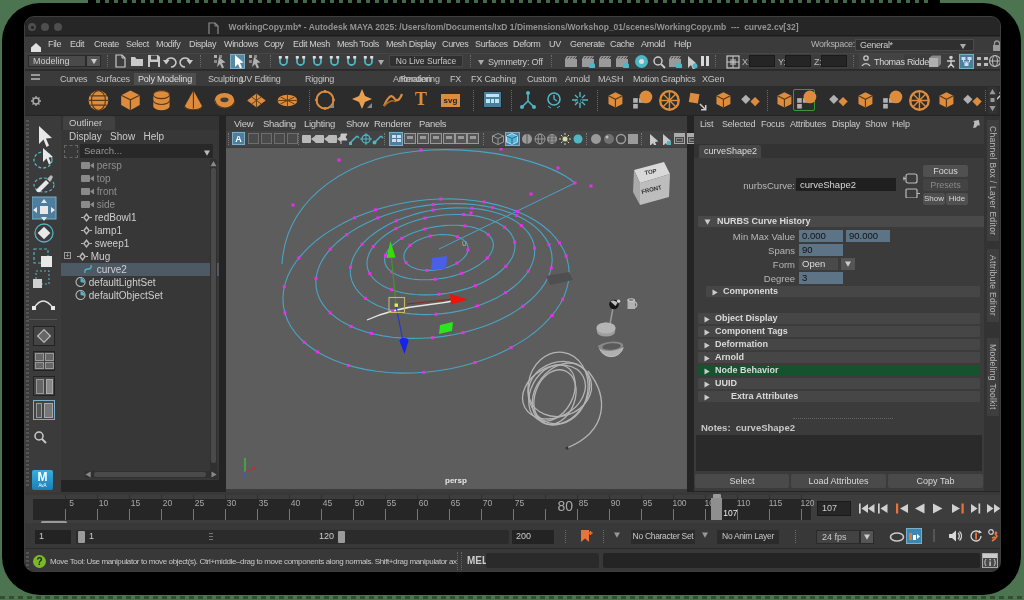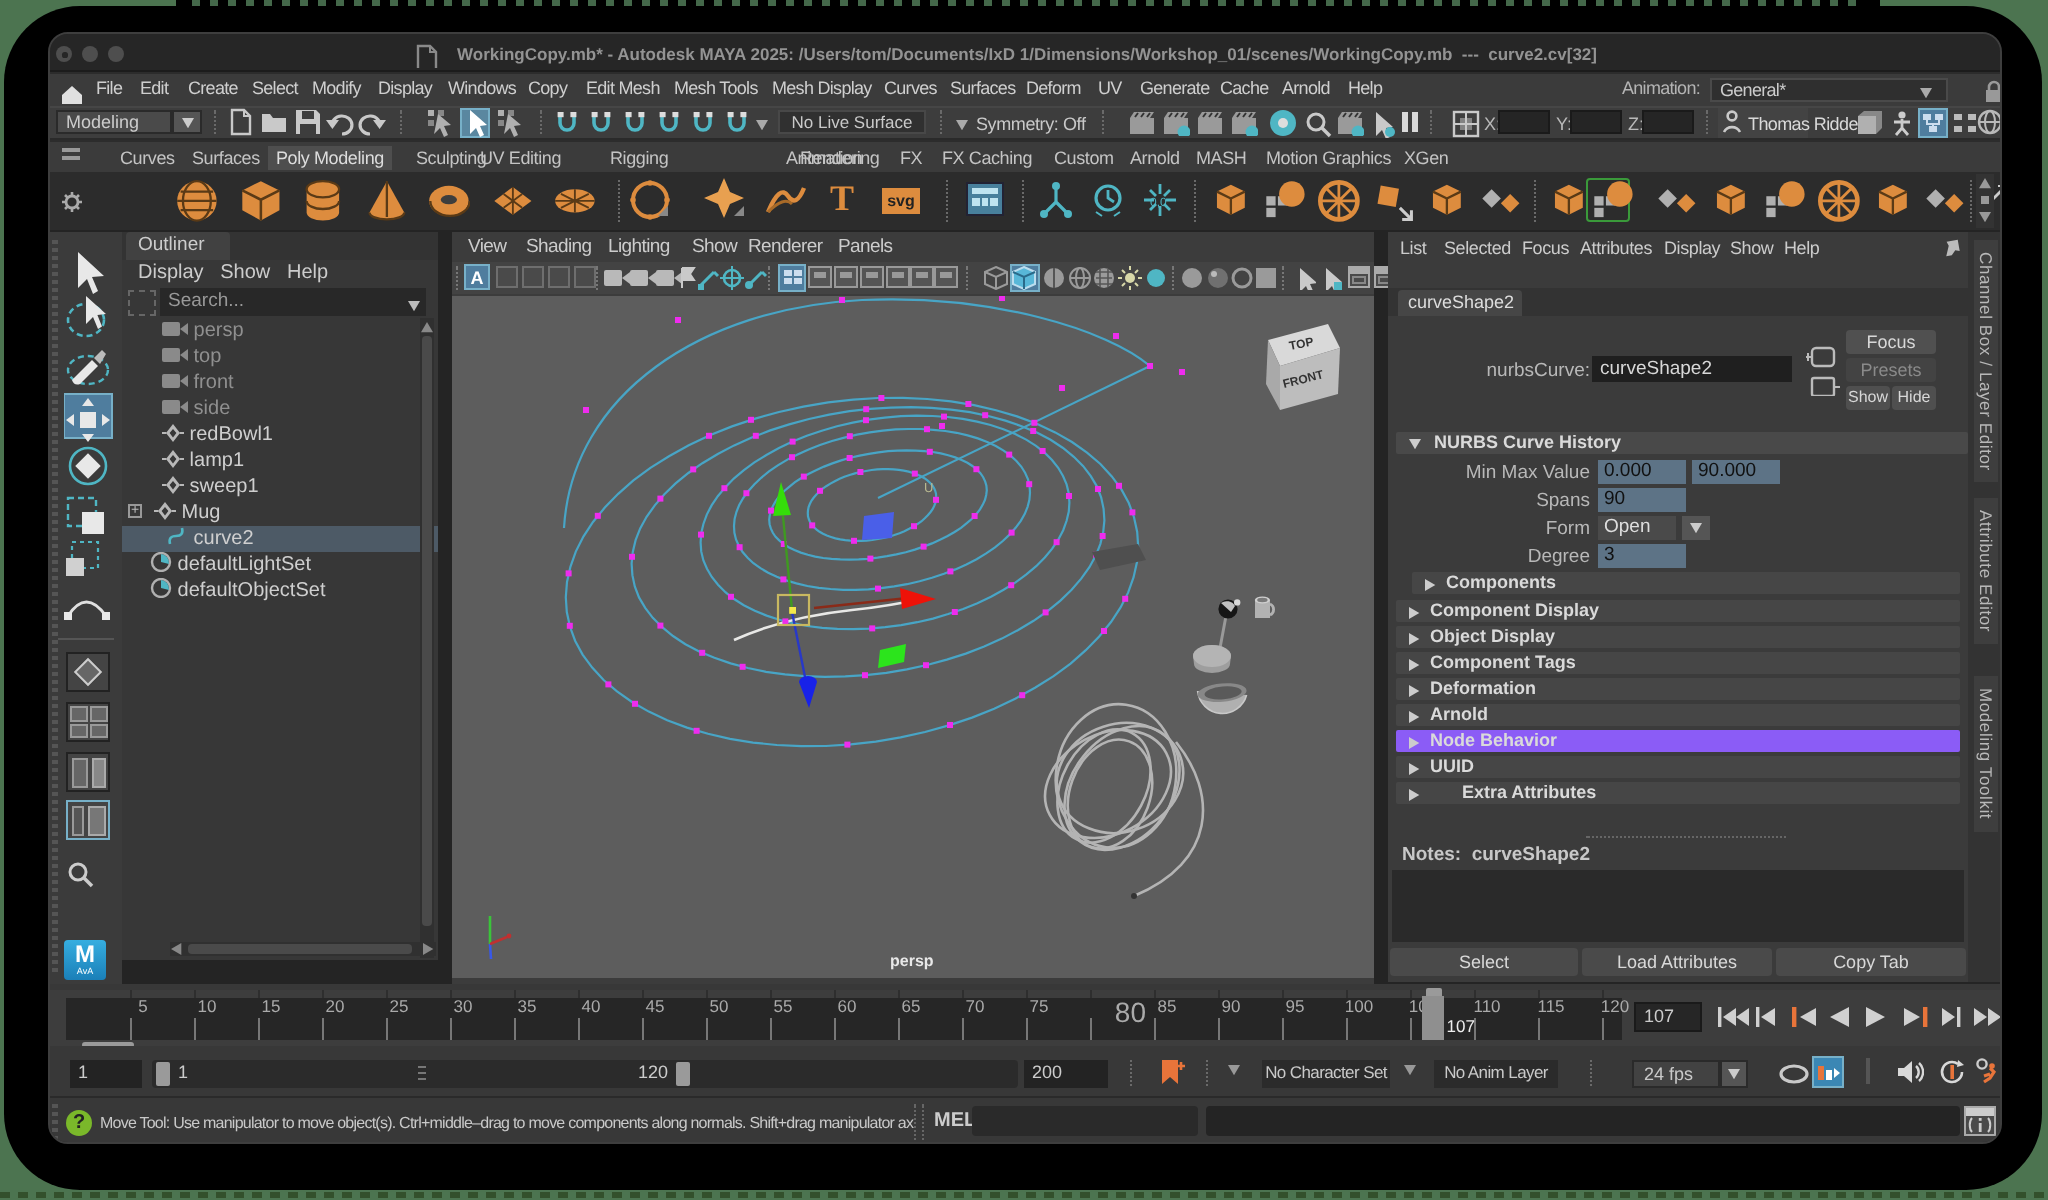--- a/index.html
+++ b/index.html
@@ -54,21 +54,21 @@
       <span style="left:312px">Mesh Tools</span>
       <span style="left:361px">Mesh Display</span>
       <span style="left:417px">Curves</span>
       <span style="left:450px">Surfaces</span>
       <span style="left:488px">Deform</span>
       <span style="left:524px">UV</span>
       <span style="left:545px">Generate</span>
       <span style="left:585px">Cache</span>
       <span style="left:616px">Arnold</span>
       <span style="left:649px">Help</span>
-      <span style="left:786px;color:#b4b4b4">Animation:</span>
+      <span style="left:786px;color:#b4b4b4">Workspace:</span>
       <div class="abs" style="left:830px;top:2px;width:119px;height:12px;background:#2f2f2f;border:1px solid #4a4a4a;color:#ccc;font-size:9px;padding:0 4px;line-height:10px">General*</div>
       <svg class="abs" style="left:934px;top:6px;" width="8" height="6" viewBox="0 0 8 6">
         <polygon points="1,1 7,1 4.0,6.16" fill="#aaa"></polygon>
       </svg>
     </div>
 <svg class="abs" style="left:5px;top:24px;" width="12" height="12" viewBox="0 0 12 12">
       <path d="M1 6.5 L6 2 L11 6.5 V11 H1 Z" fill="#e0e0e0"></path>
     </svg>
 <svg class="abs" style="left:966px;top:23px;" width="12" height="12" viewBox="0 0 12 12">
       <rect x="2" y="5" width="8" height="6" fill="#999"></rect>
@@ -925,26 +925,20 @@
       <svg class="abs" style="left:150px;top:145px;" width="8" height="6" viewBox="0 0 8 6">
         <polygon points="1,0.5 7,0.5 4.0,5.66" fill="#ccc"></polygon>
       </svg>
       <div class="aefield" style="left:105px;top:156px;width:44px">3</div>
       <div class="sechdr" style="top:170px;left:12px;width:274px;background:#464646">
         <svg class="abs" style="left:6px;top:2.5px" width="6" height="7">
           <polygon points="0.5,0.5 0.5,6.5 5.66,3.5" fill="#ccc"></polygon>
         </svg>
         <span class="tx" style="left:17px">Components</span>
       </div>
-      <div class="sechdr" style="top:184px;left:4px;width:282px;background:#464646">
-        <svg class="abs" style="left:6px;top:2.5px" width="6" height="7">
-          <polygon points="0.5,0.5 0.5,6.5 5.66,3.5" fill="#ccc"></polygon>
-        </svg>
-        <span class="tx" style="left:17px">Component Display</span>
-      </div>
       <div class="sechdr" style="top:197px;left:4px;width:282px;background:#464646">
         <svg class="abs" style="left:6px;top:2.5px" width="6" height="7">
           <polygon points="0.5,0.5 0.5,6.5 5.66,3.5" fill="#ccc"></polygon>
         </svg>
         <span class="tx" style="left:17px">Object Display</span>
       </div>
       <div class="sechdr" style="top:210px;left:4px;width:282px;background:#464646">
         <svg class="abs" style="left:6px;top:2.5px" width="6" height="7">
           <polygon points="0.5,0.5 0.5,6.5 5.66,3.5" fill="#ccc"></polygon>
         </svg>
@@ -955,21 +949,21 @@
           <polygon points="0.5,0.5 0.5,6.5 5.66,3.5" fill="#ccc"></polygon>
         </svg>
         <span class="tx" style="left:17px">Deformation</span>
       </div>
       <div class="sechdr" style="top:236px;left:4px;width:282px;background:#464646">
         <svg class="abs" style="left:6px;top:2.5px" width="6" height="7">
           <polygon points="0.5,0.5 0.5,6.5 5.66,3.5" fill="#ccc"></polygon>
         </svg>
         <span class="tx" style="left:17px">Arnold</span>
       </div>
-      <div class="sechdr" style="top:249px;left:4px;width:282px;background:#8b5cf6">
+      <div class="sechdr" style="top:249px;left:4px;width:282px;background:#14532d">
         <svg class="abs" style="left:6px;top:2.5px" width="6" height="7">
           <polygon points="0.5,0.5 0.5,6.5 5.66,3.5" fill="#ccc"></polygon>
         </svg>
         <span class="tx" style="left:17px">Node Behavior</span>
       </div>
       <div class="sechdr" style="top:262px;left:4px;width:282px;background:#464646">
         <svg class="abs" style="left:6px;top:2.5px" width="6" height="7">
           <polygon points="0.5,0.5 0.5,6.5 5.66,3.5" fill="#ccc"></polygon>
         </svg>
         <span class="tx" style="left:17px">UUID</span>

